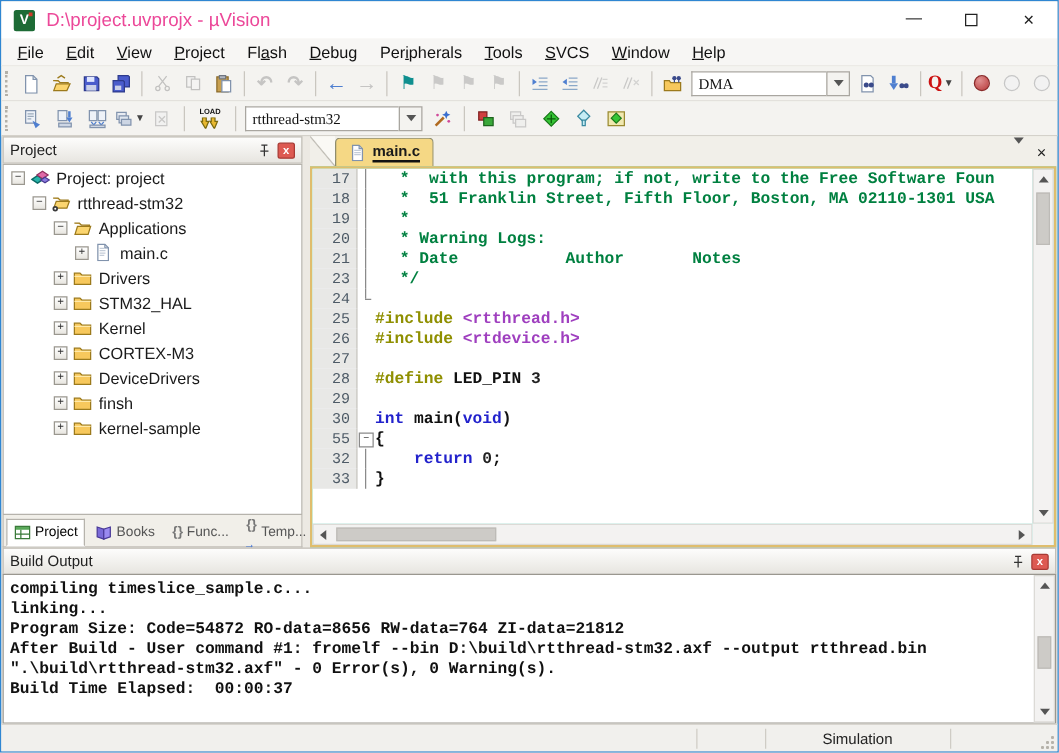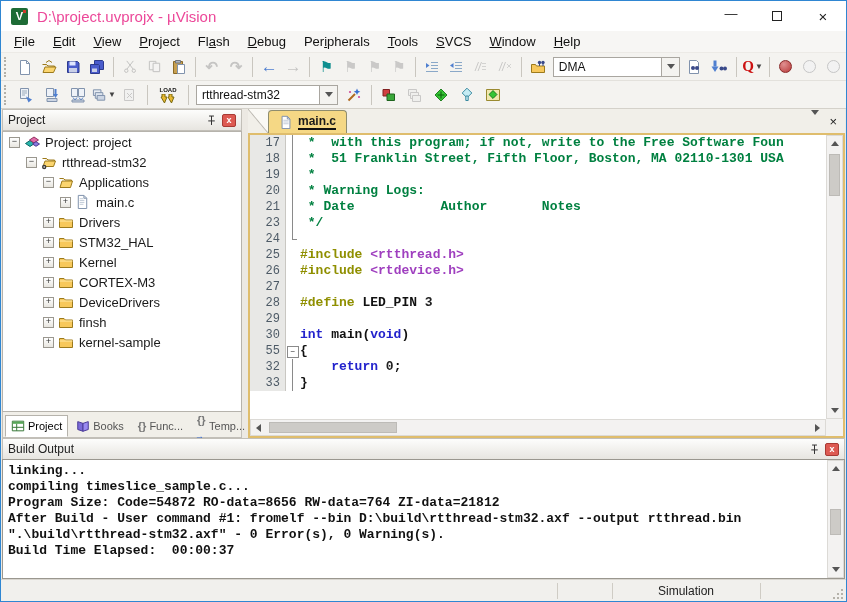--- a/index.html
+++ b/index.html
@@ -29,21 +29,21 @@
   #tb2 { top:80px; border-bottom:1px solid #d4d1ca; }
   .tb-grip { width:5px; height:20px; border-left:2px dotted #b3b0a8; margin:0 4px 0 3px; }
   .tb-sep { width:1px; height:20px; background:#c9c6bf; margin:0 4px; }
   .tb-btn { width:24px; height:24px; margin:0 1px; display:flex; align-items:center; justify-content:center; position:relative; }
   .tb-btn.wide { width:30px; }
   .tb-btn.disabled { opacity:.55; filter:grayscale(100%); }
   .tb-btn .uni { font-size:15px; line-height:15px; }
   .caret { font-size:8px; color:#444; margin-left:1px; }
   .dot { width:13px; height:13px; border-radius:50%; display:inline-block; }
   .tb-combo { height:20px; display:flex; margin:0 3px; }
-  .combo-text { background:#fff; border:1px solid #a9a6a0; border-right:none; padding:2px 5px; font-size:12px; color:#111; flex:1; white-space:nowrap; overflow:hidden; }
+  .combo-text { background:#fff; border:1px solid #a9a6a0; border-right:none; padding:2px 5px; font-size:12px; color:#111; flex:1; white-space:nowrap; overflow:hidden;font-family:Liberation Serif, serif; }
   .combo-btn { width:19px; background:#f4f3f0; border:1px solid #a9a6a0; display:flex; align-items:center; justify-content:center; }
   .load-ic { font:bold 6px "Liberation Sans",sans-serif; text-align:center; line-height:7px; color:#111; }
 
   
   .t-up   { width:0;height:0;border-left:4px solid transparent;border-right:4px solid transparent;border-bottom:5px solid #555; }
   .t-down { width:0;height:0;border-left:4px solid transparent;border-right:4px solid transparent;border-top:5px solid #555; }
   .t-left { width:0;height:0;border-top:4px solid transparent;border-bottom:4px solid transparent;border-right:5px solid #555; }
   .t-right{ width:0;height:0;border-top:4px solid transparent;border-bottom:4px solid transparent;border-left:5px solid #555; }
 
   
@@ -84,21 +84,21 @@
   .cl { display:flex; height:16px; }
   .ln { flex:0 0 36px; background:#e8e8e6; border-right:1px solid #c9c7c2; color:#4d5a66;
         font:12px/16px "Liberation Mono",monospace; text-align:right; padding-right:5px; }
   .fold { flex:0 0 14px; position:relative; }
   .fl::before, .fl2::before { content:""; position:absolute; left:6px; top:0; bottom:0; border-left:1px solid #8a8a8a; }
   .fe::before { content:""; position:absolute; left:6px; top:0; height:8px; border-left:1px solid #8a8a8a; }
   .fe::after  { content:""; position:absolute; left:6px; top:8px; width:5px; border-top:1px solid #8a8a8a; }
   .fb::before { content:"\2212"; position:absolute; left:1px; top:3px; width:10px; height:10px; border:1px solid #8a8a8a; background:#fff;
                 font:8px/9px "Liberation Mono",monospace; text-align:center; color:#333; }
   .ct { font:bold 13px/16px "Liberation Mono",monospace; white-space:pre; color:#111; }
-  .sc-c { color:#008040; } .sc-d { color:#8f8f00; } .sc-s { color:#9f3fbf; } .sc-k { color:#2222cc; } .sc-n { color:#222; }
+  .sc-c { color:#008040;margin-left:12px; } .sc-d { color:#8f8f00; } .sc-s { color:#9f3fbf; } .sc-k { color:#2222cc; } .sc-n { color:#222; }
 
   
   .sb { background:#f3f2f1; border:1px solid #dcdad6; position:absolute; }
   .sb-btn { position:absolute; width:15px; height:15px; display:flex; align-items:center; justify-content:center; }
   .sb-thumb { position:absolute; background:#cdcbc7; border:1px solid #bdbbb7; }
   #e-vscroll { right:0; top:0; width:17px; bottom:17px; }
   #e-hscroll { left:0; right:17px; bottom:0; height:17px; }
   #e-corner { right:0; bottom:0; width:17px; height:17px; background:#f3f2f1; position:absolute; }
 
   
@@ -688,22 +688,22 @@
     <span class="ph-title">Build Output</span>
     <span class="ph-pin">
       <svg viewBox="0 0 16 16" width="13" height="13" stroke="#333" fill="none">
           <path d="M5 2.5h6M8 2.5v6M4 8.5h8M8 8.5v5"></path>
         </svg>
     </span>
     <span class="ph-close">x</span>
   </div>
   <div id="build-box">
     <div id="build-lines">
+        <div class="bo-line">compiling timeslice_sample.c...</div>
         <div class="bo-line">linking...</div>
-        <div class="bo-line">compiling timeslice_sample.c...</div>
         <div class="bo-line">Program Size: Code=54872 RO-data=8656 RW-data=764 ZI-data=21812</div>
         <div class="bo-line">After Build - User command #1: fromelf --bin D:\build\rtthread-stm32.axf --output rtthread.bin</div>
         <div class="bo-line">".\build\rtthread-stm32.axf" - 0 Error(s), 0 Warning(s).</div>
         <div class="bo-line">Build Time Elapsed:  00:00:37</div>
       </div>
     <div class="sb" id="b-vscroll">
       <div class="sb-btn" style="top:0;left:0;">
           <span class="t-up"></span>
         </div>
       <div class="sb-thumb" style="left:2px;right:2px;bottom:42px;height:26px;"></div>

